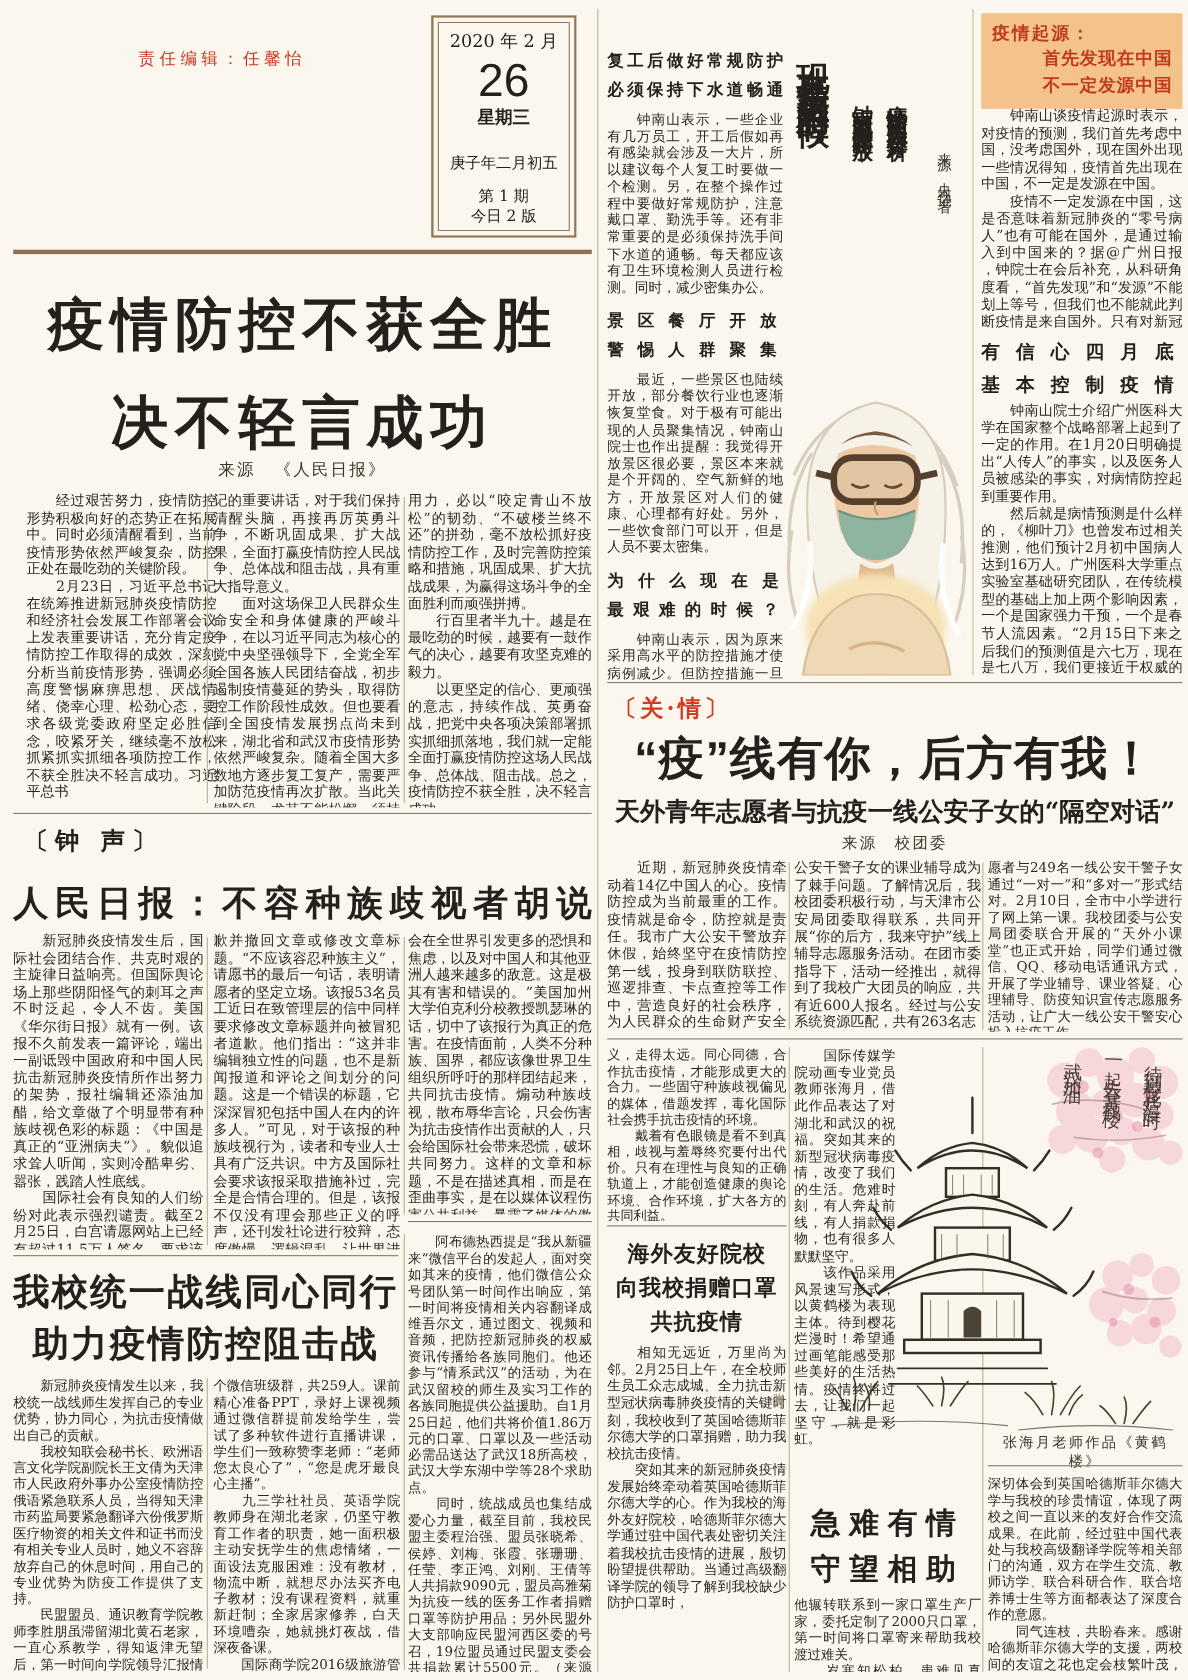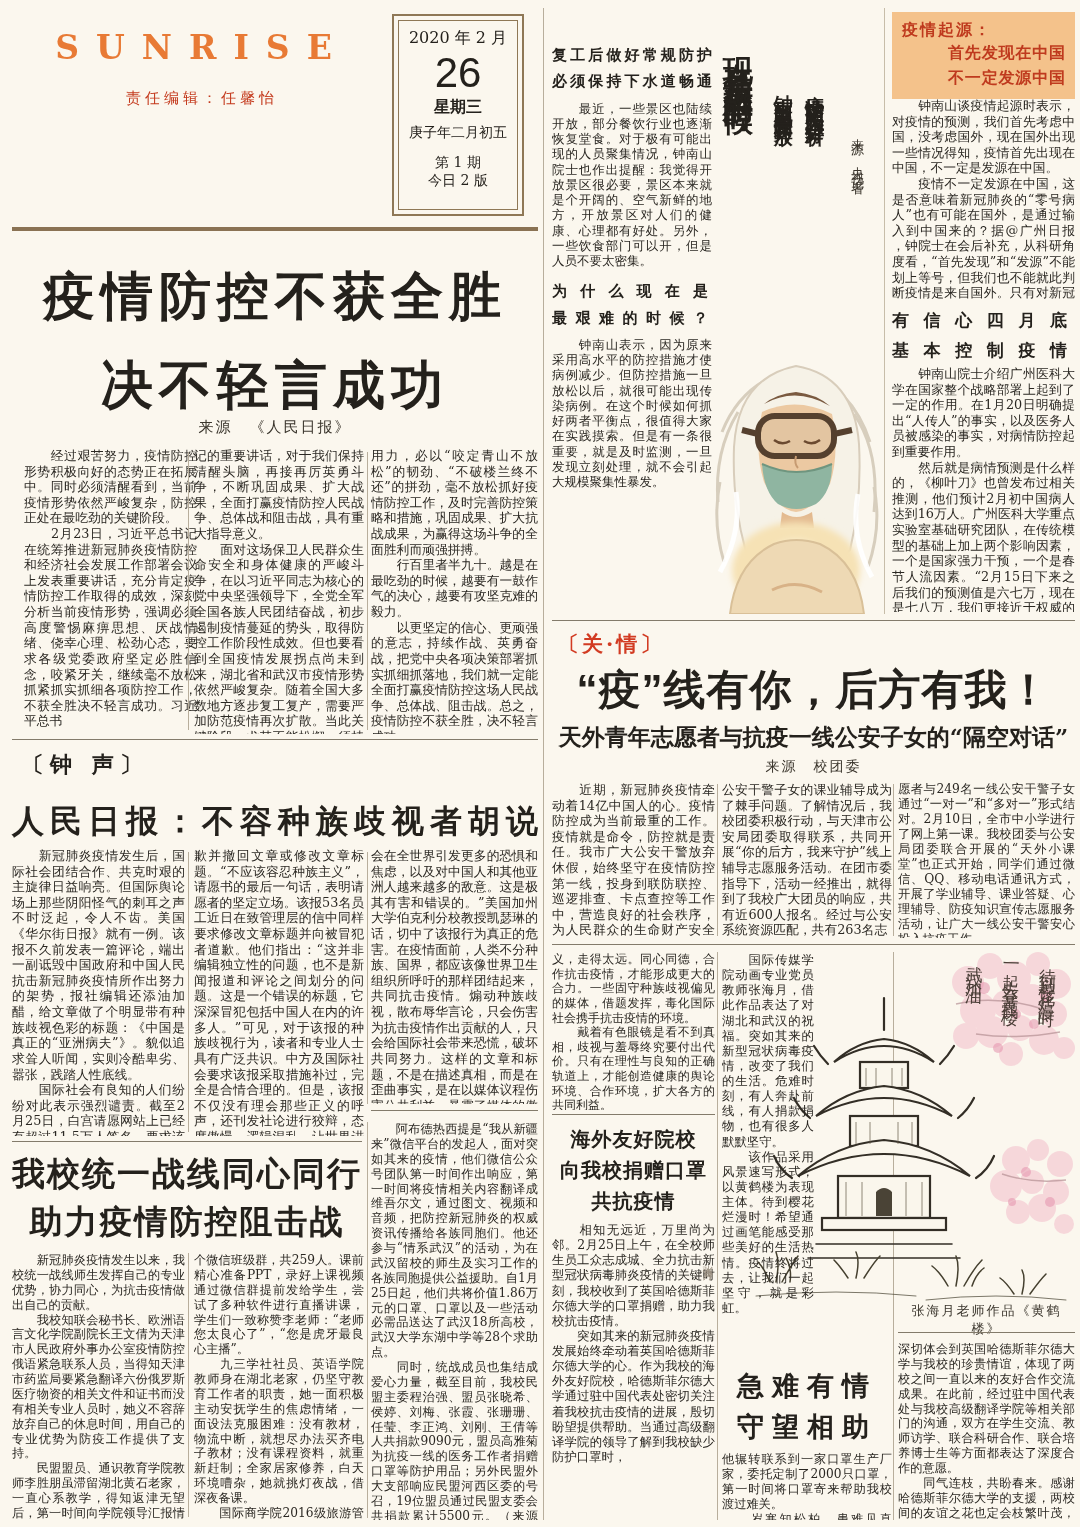--- a/index.html
+++ b/index.html
@@ -19,21 +19,21 @@
   .sans{font-family:"Liberation Sans","DejaVu Sans",sans-serif;}
   .mast-title{font-size:88px;font-weight:900;color:#e8480f;letter-spacing:14px;
       text-shadow:4px 4px 0 rgba(238,166,66,.55);line-height:1.1;}
   .mast-en{font-size:33px;color:#e87a35;letter-spacing:17px;font-weight:600;}
   .mast-editor{font-size:15px;color:#c43a1d;letter-spacing:4px;}
   .datebox{border:2px solid #8f7856;box-shadow:inset 0 0 0 4px #fbf7ee,inset 0 0 0 5px #8f7856;
       text-align:center;}
   .db-ym{font-size:16px;margin-top:12px;}
   .db-day{font-size:42px;line-height:1.15;}
   .db-wd{font-size:16px;font-weight:bold;}
-  .db-lunar{font-size:14px;margin-top:6px;}
+  .db-lunar{font-size:14px;margin-top:22px;}
   .db-issue{font-size:14px;margin-top:12px;}
   .db-pages{font-size:14px;}
   .lead-hl{font-weight:900;font-size:52px;letter-spacing:6px;line-height:1.72;}
   .src{font-size:15px;letter-spacing:2px;color:#3a352c;}
   .zs-kicker{font-size:22px;font-weight:700;letter-spacing:6px;}
   .zs-hl{font-size:32px;font-weight:900;letter-spacing:0px;margin-top:16px;}
   .mid-sub{font-size:15px;font-weight:700;line-height:1.75;}
   .vert{writing-mode:vertical-rl;}
   .vtitle{font-size:30px;font-weight:900;letter-spacing:6px;line-height:1.6;}
   .vsub{font-size:19px;font-weight:700;letter-spacing:3px;line-height:1.65;}
@@ -50,21 +50,20 @@
   .poem{writing-mode:vertical-rl;font-size:17px;color:#4a3e37;letter-spacing:7px;
         line-height:2.15;white-space:pre-line;transform:rotate(2deg);}
   .caption{font-size:13px;letter-spacing:2px;color:#3a352c;}
   .signature{writing-mode:vertical-rl;font-size:11px;color:#9a8f80;letter-spacing:3px;}
   .small12{font-size:12.2px;}
 </style>
 </head>
 <body>
 
 <div class="abs" style="left:22px;top:22px;width:360px;">
-  <div class="mast-en center" style="margin-top:6px;">SUNRISE</div>
   <div class="mast-editor center" style="margin-top:22px;">责任编辑：任馨怡</div>
 </div>
 
 <div class="abs datebox" style="left:392px;top:14px;width:128px;height:198px;">
   <div class="db-ym">2020 年 2 月</div>
   <div class="db-day sans">26</div>
   <div class="db-wd">星期三</div>
   <div class="db-lunar">庚子年二月初五</div>
   <div class="db-issue">第 1 期</div>
   <div class="db-pages">今日 2 版</div>
@@ -112,20 +111,23 @@
 　　同时，统战成员也集结成爱心力量，截至目前，我校民盟主委程治强、盟员张晓希、侯婷、刘梅、张霞、张珊珊、任莹、李正鸿、刘刚、王倩等人共捐款9090元，盟员高雅菊为抗疫一线的医务工作者捐赠口罩等防护用品；另外民盟外大支部响应民盟河西区委的号召，19位盟员通过民盟支委会共捐款累计5500元。（来源 党委统战部）</div>
 <div class="vr" style="left:188px;top:1253px;height:264px;"></div>
 <div class="vr" style="left:367px;top:1122px;height:396px;"></div>
 
 <div class="vr" style="left:543px;top:8px;height:1512px;"></div>
 <div class="vr" style="left:884px;top:8px;height:606px;background:#c7bda9;"></div>
 
 <div class="abs" style="left:552px;top:42px;width:160px;height:576px;overflow:hidden;">
   <div class="mid-sub spread preline">复工后做好常规防护
 必须保持下水道畅通</div>
+  <div class="bt" style="margin-top:6px;font-size:12.5px;">　　钟南山表示，一些企业有几万员工，开工后假如再有感染就会涉及一大片，所以建议每个人复工时要做一个检测。另，在整个操作过程中要做好常规防护，注意戴口罩、勤洗手等。还有非常重要的是必须保持洗手间下水道的通畅。每天都应该有卫生环境检测人员进行检测。同时，减少密集办公。</div>
+  <div class="mid-sub spread preline" style="margin-top:10px;letter-spacing:6px;">景区餐厅开放
+警惕人群聚集</div>
   <div class="bt" style="margin-top:6px;font-size:12.5px;">　　最近，一些景区也陆续开放，部分餐饮行业也逐渐恢复堂食。对于极有可能出现的人员聚集情况，钟南山院士也作出提醒：我觉得开放景区很必要，景区本来就是个开阔的、空气新鲜的地方，开放景区对人们的健康、心理都有好处。另外，一些饮食部门可以开，但是人员不要太密集。</div>
   <div class="mid-sub spread preline" style="margin-top:10px;letter-spacing:4px;">为什么现在是
 最艰难的时候？</div>
   <div class="bt" style="margin-top:6px;font-size:12.5px;">　　钟南山表示，因为原来采用高水平的防控措施才使病例减少。但防控措施一旦放松以后，就很可能出现传染病例。在这个时候如何抓好两者平衡点，很值得大家在实践摸索。但是有一条很重要，就是及时监测，一旦发现立刻处理，就不会引起大规模聚集性暴发。</div>
 </div>
 
 <div class="abs vert vtitle" style="left:714px;top:34px;height:340px;">现在是最艰难的时候</div>
 <div class="abs vert vsub preline" style="left:768px;top:80px;height:280px;">疫情防控相关内容进行分析
 钟南山就复工问题景区开放</div>
 <div class="abs vert vsource" style="left:848px;top:128px;height:150px;">来源　央视记者</div>

